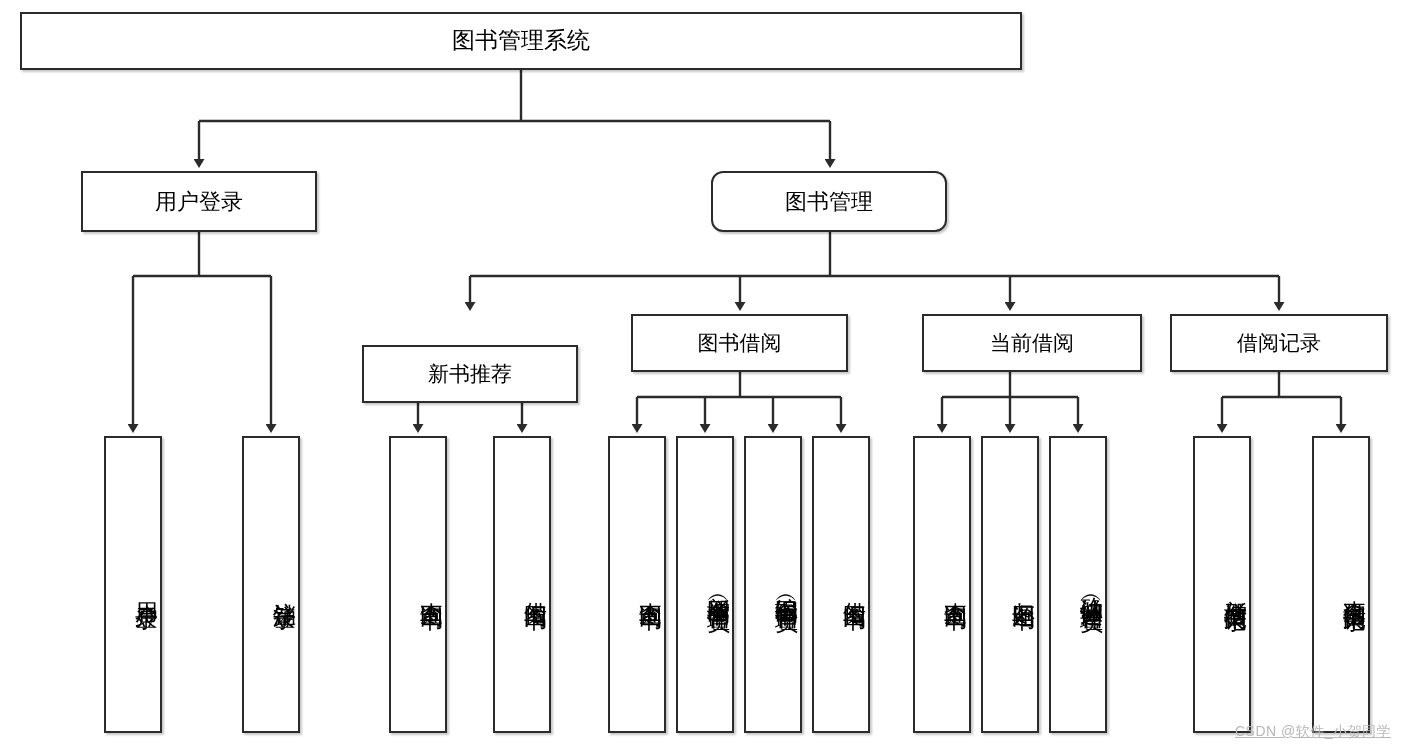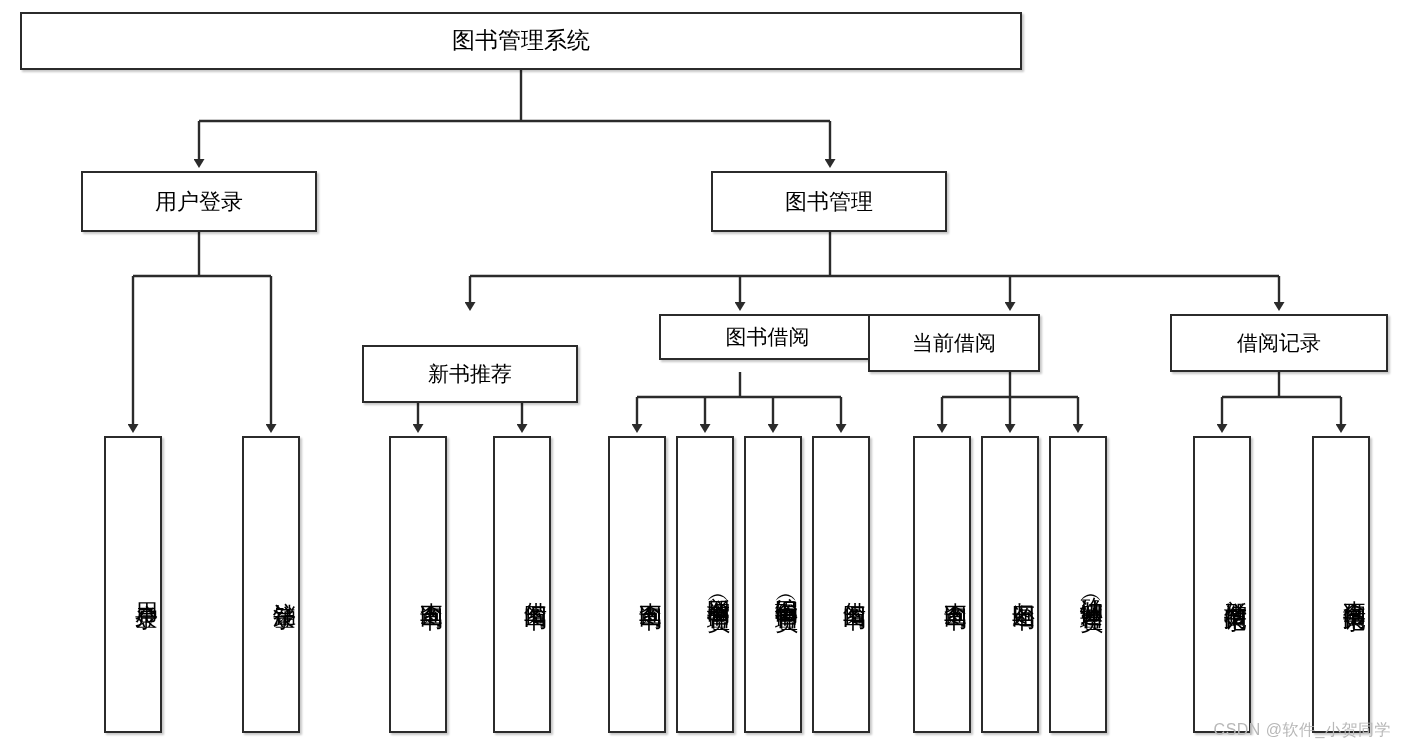--- a/index.html
+++ b/index.html
@@ -62,25 +62,26 @@
   .leaf-label {
     writing-mode: vertical-rl;
     text-orientation: upright;
     white-space: nowrap;
   }
   
   #watermark {
     position: absolute;
     right: 14px;
     bottom: 6px;
-    font-size: 16px;
+    font-size: 14px;
     color: #b8b8b8;
     white-space: nowrap;
     letter-spacing: 0.5px;
     font-family: "Liberation Sans", "DejaVu Sans", sans-serif;
+    text-decoration: underline;
   }
 </style>
 </head>
 <body>
 
 <div id="canvas">
 
   <svg id="connectors" viewBox="0 0 1405 747" xmlns="http://www.w3.org/2000/svg">
     <defs>
       <marker id="arrow" markerWidth="9" markerHeight="11" refX="1" refY="5.5" orient="auto" markerUnits="userSpaceOnUse">
@@ -135,33 +136,33 @@
   </svg>
 
   <div class="node root" style="left:20px; top:12px; width:1002px; height:58px;">
     <span>图书管理系统</span>
   </div>
 
   <div class="node lvl2" style="left:81px; top:171px; width:236px; height:61px;">
     <span>用户登录</span>
   </div>
 
-  <div class="node lvl2" style="left:711px; top:171px; width:236px; height:61px;">
+  <div class="node lvl2" style="left:711px; top:171px; width:236px; height:61px;border-radius:12px;">
     <span>图书管理</span>
   </div>
 
   <div class="node lvl3" style="left:362px; top:314px; width:216px; height:58px;margin-top:31px;">
     <span>新书推荐</span>
   </div>
 
-  <div class="node lvl3" style="left:631px; top:314px; width:217px; height:46px;margin-left:28px;">
+  <div class="node lvl3" style="left:631px; top:314px; width:217px; height:58px;">
     <span>图书借阅</span>
   </div>
 
-  <div class="node lvl3" style="left:868px; top:314px; width:172px; height:58px;text-align:right;">
+  <div class="node lvl3" style="left:922px; top:314px; width:220px; height:58px;text-align:right;">
     <span>当前借阅</span>
   </div>
 
   <div class="node lvl3" style="left:1170px; top:314px; width:218px; height:58px;text-align:center;">
     <span>借阅记录</span>
   </div>
 
   <div class="node leaf" style="left:104px; top:436px; width:58px; height:297px;">
     <span class="leaf-label">用户登录</span>
   </div>

